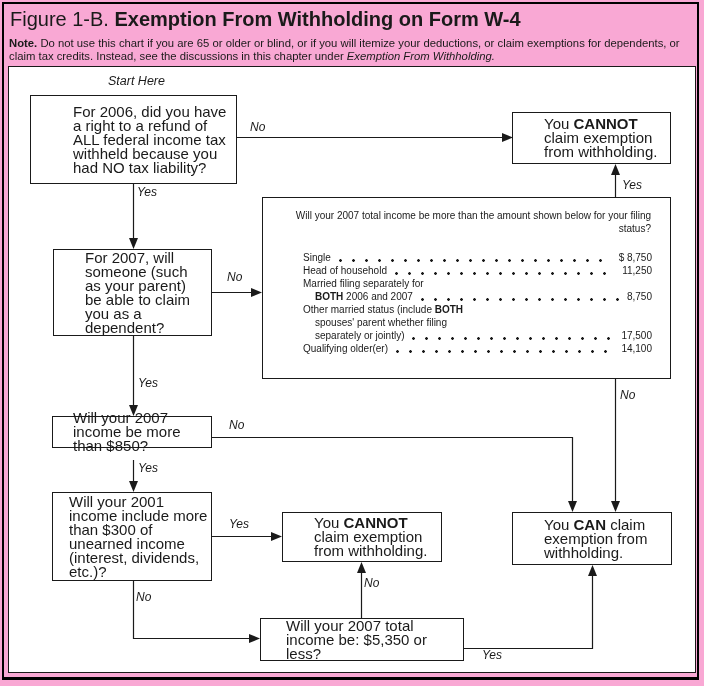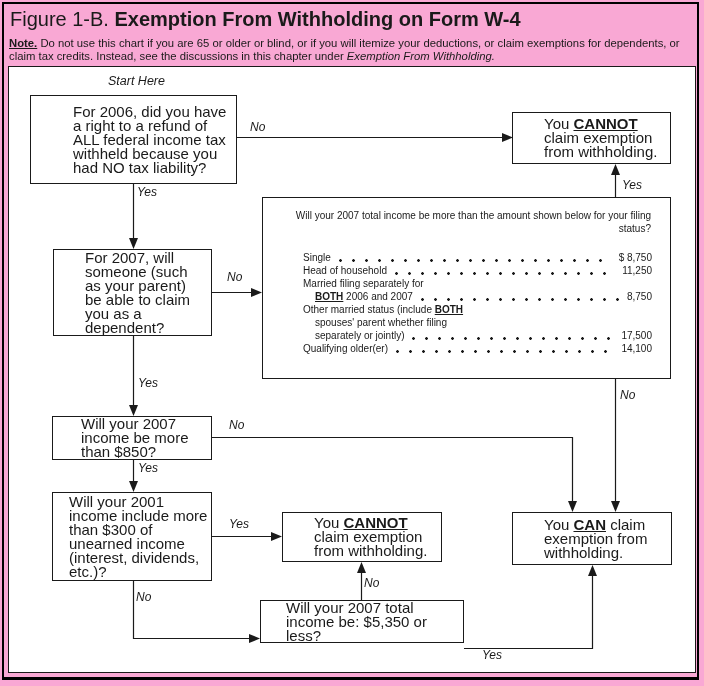--- a/index.html
+++ b/index.html
@@ -48,21 +48,21 @@
   .income-rows{margin-left:20px;}
   .tbl-row{display:flex;align-items:baseline;height:13px;}
   .tbl-row.ind .tbl-label{margin-left:12px;}
   .tbl-label{white-space:nowrap;}
   .tbl-amount{white-space:nowrap;}
   .leader{
     flex:1;height:3px;align-self:flex-end;margin:0 8px 2px 8px;
     background-image:radial-gradient(circle at 1.5px 1.5px,#1a1a1a 1.05px,rgba(0,0,0,0) 1.6px);
     background-size:13px 3px;background-repeat:repeat-x;background-position:0 0;
   }
-  b{font-weight:700;text-decoration:underline;}
+  b{font-weight:700;}
   i{font-style:italic;}
 </style>
 </head>
 <body>
 
 <div id="page">
 
   <div class="outer-border"></div>
 
   <div class="figure-title">
@@ -117,21 +117,21 @@
   <span class="start-label" style="left:108px;top:74px;">Start Here</span>
 
   <div class="node" style="left:30px;top:95px;width:207px;height:89px;padding-left:42px;padding-right:2px;">
     <div class="node-text">For 2006, did you have a right to a refund of ALL federal income tax withheld because you had NO tax liability?</div>
   </div>
 
   <div class="node" style="left:53px;top:249px;width:159px;height:87px;padding-left:31px;padding-right:20px;">
     <div class="node-text">For 2007, will someone (such as your parent) be able to claim you as a dependent?</div>
   </div>
 
-  <div class="node" style="left:52px;top:416px;width:160px;height:44px;padding-left:28px;padding-right:2px;">
+  <div class="node" style="left:52px;top:416px;width:160px;height:32px;padding-left:20px;padding-right:2px;">
     <div class="node-text">Will your 2007 income be more than $850?</div>
   </div>
 
   <div class="node" style="left:52px;top:492px;width:160px;height:89px;padding-left:16px;padding-right:1px;">
     <div class="node-text">Will your 2001 income include more than $300 of unearned income (interest, dividends, etc.)?</div>
   </div>
 
   <div class="node" style="left:512px;top:112px;width:159px;height:52px;padding-left:31px;padding-right:4px;">
     <div class="node-text">
       <span>You </span><b>CANNOT</b><span> claim exemption from withholding.</span>
@@ -183,21 +183,21 @@
       <span>You </span><b>CANNOT</b><span> claim exemption from withholding.</span>
     </div>
   </div>
 
   <div class="node" style="left:512px;top:512px;width:160px;height:53px;padding-left:31px;padding-right:4px;">
     <div class="node-text">
       <span>You </span><b>CAN</b><span> claim exemption from withholding.</span>
     </div>
   </div>
 
-  <div class="node" style="left:260px;top:600px;width:204px;height:43px;padding-left:25px;padding-right:4px;">
+  <div class="node" style="left:260px;top:618px;width:204px;height:43px;padding-left:25px;padding-right:4px;">
     <div class="node-text">Will your 2007 total income be: $5,350 or less?</div>
   </div>
 
   <span class="edge-label" style="left:250px;top:121px;">No</span>
   <span class="edge-label" style="left:137px;top:186px;">Yes</span>
   <span class="edge-label" style="left:227px;top:271px;">No</span>
   <span class="edge-label" style="left:138px;top:377px;">Yes</span>
   <span class="edge-label" style="left:622px;top:179px;">Yes</span>
   <span class="edge-label" style="left:620px;top:389px;">No</span>
   <span class="edge-label" style="left:229px;top:419px;">No</span>

